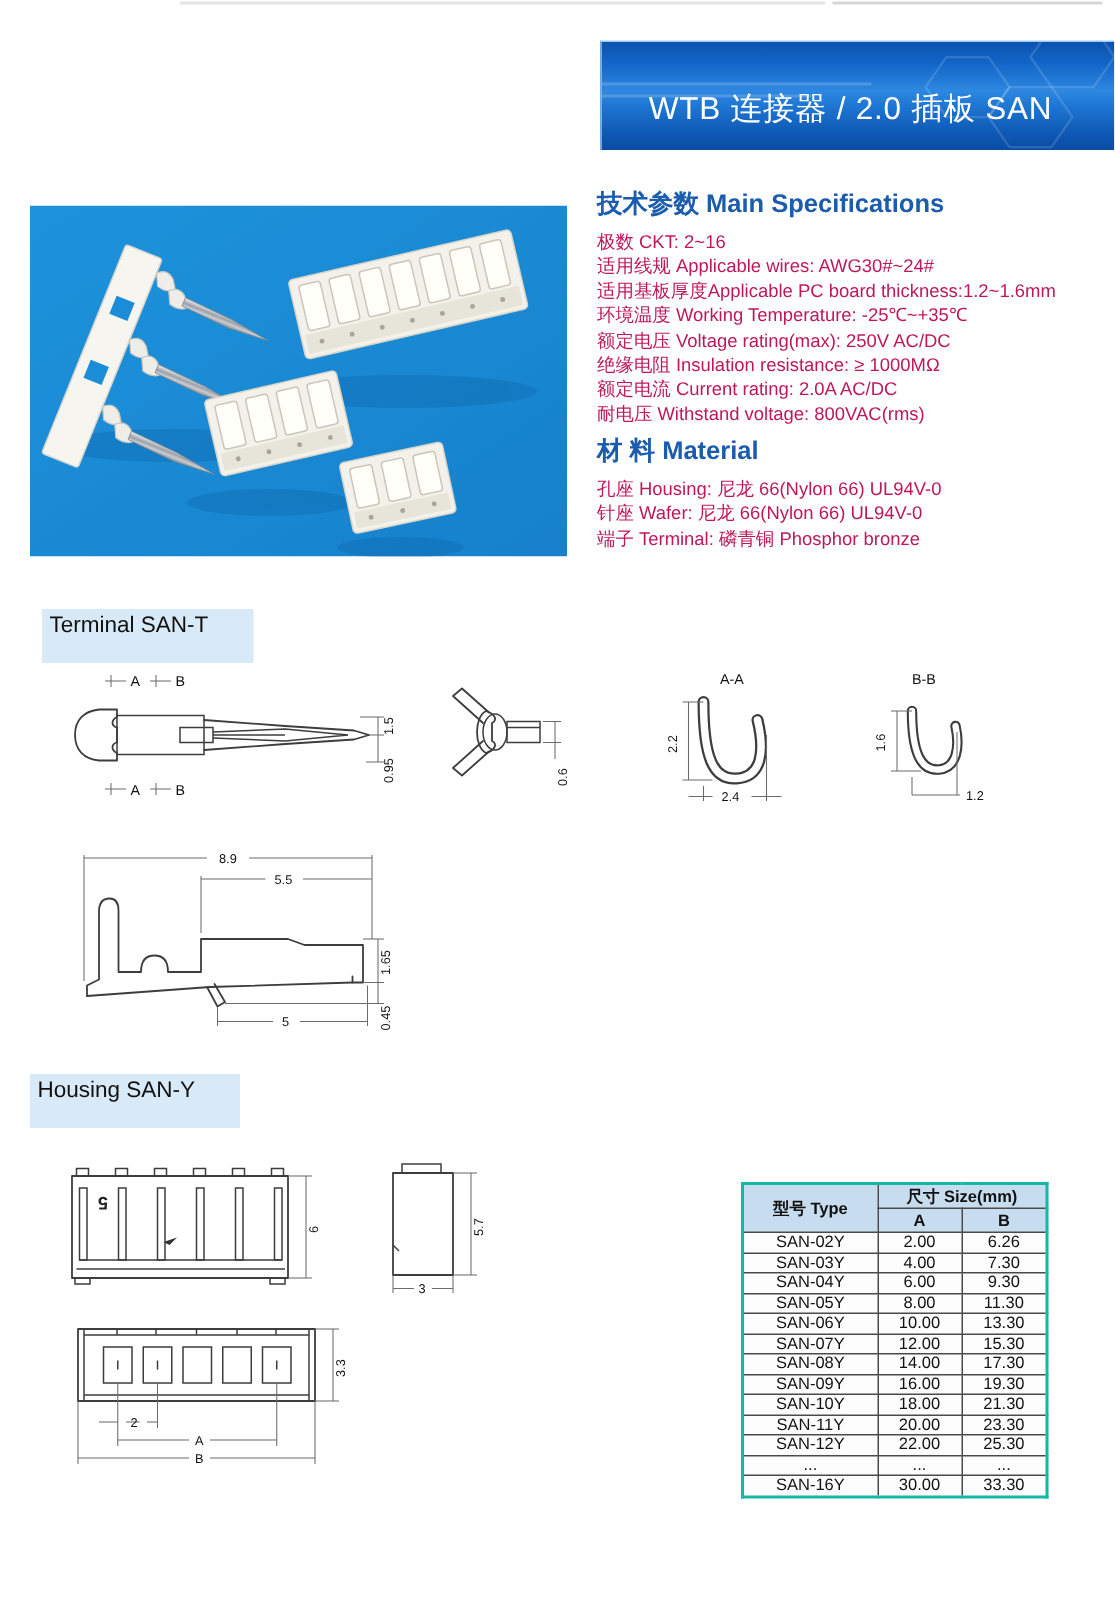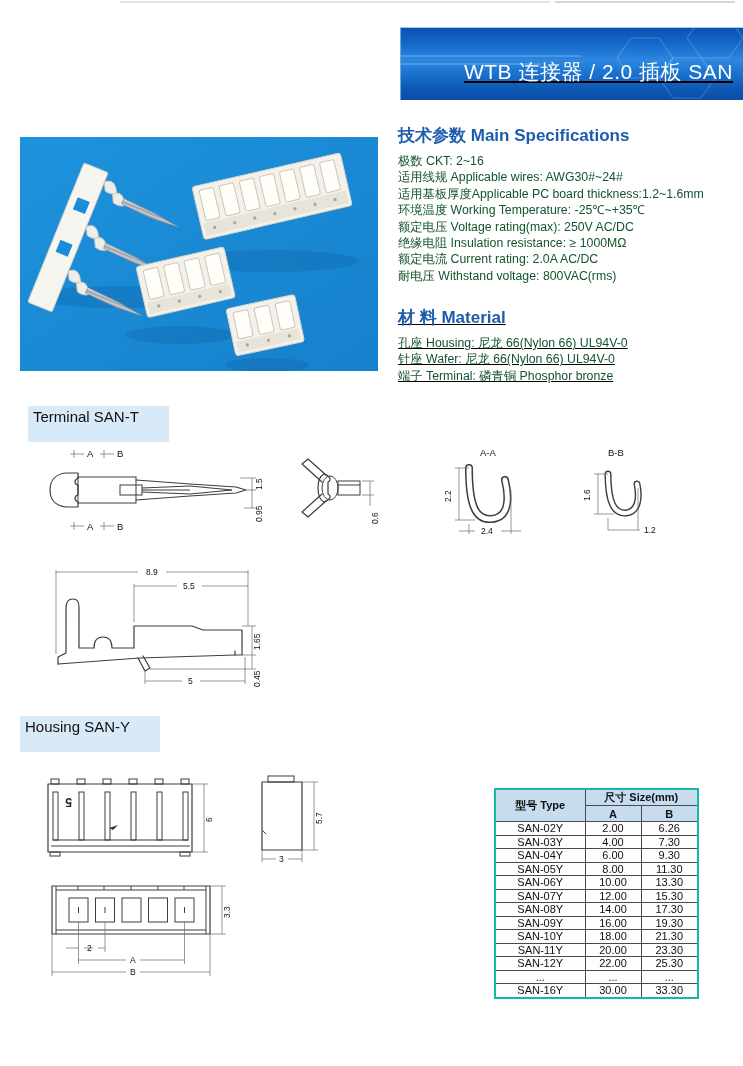--- a/index.html
+++ b/index.html
@@ -6,33 +6,33 @@
   .page { position:relative; width:743px; height:1066px; background:#fff;
           font-family:"Liberation Sans", sans-serif; overflow:hidden; }
 
   .top-line-1 { position:absolute; left:120px; top:1px; width:430px; height:2px; background:#e4e4e4; }
   .top-line-2 { position:absolute; left:555px; top:1px; width:180px; height:2px; background:#d6d6d6; }
 
   
   .banner { position:absolute; left:400px; top:27px; width:343px; height:73px; box-sizing:border-box;
             background:linear-gradient(180deg,#0b52b0 0%,#1266c8 20%,#2e87e0 45%,#1f78d4 58%,#0d58b4 85%,#0a4ca6 100%);
             border-top:1px solid #9ecbf0; border-left:1px solid #6ea9dd;
-            display:flex; align-items:center; justify-content:flex-end;text-decoration:underline; }
+            display:flex; align-items:center; justify-content:center; }
   .banner svg.deco { position:absolute; left:0; top:0; }
   .banner-title { position:relative; color:#ffffff; font-size:21px; letter-spacing:0.5px;
                   padding:16px 10px 0 0; white-space:nowrap; }
 
   
   .photo { position:absolute; left:20px; top:137px; width:358px; height:234px; }
 
   
   .specs { position:absolute; left:398px; top:124px; width:346px; }
-  .material { position:absolute; left:398px; top:306px; width:346px;text-decoration:underline; }
+  .material { position:absolute; left:398px; top:289px; width:346px; }
   .spec-heading { color:#1b5cad; font-size:17px; font-weight:bold; margin:0 0 6px 0; }
-  .spec-line { font-size:12.3px; line-height:16.4px; color:#14532d; white-space:nowrap; }
+  .spec-line { font-size:12.3px; line-height:16.4px; color:#be185d; white-space:nowrap; }
 
   
   .sec-label { position:absolute; background:#d8e9f8; font-size:15px; color:#111;
                padding:2px 30px 17px 5px; }
   .lbl-terminal { left:28px; top:406px; }
   .lbl-housing  { left:20px; top:716px; }
 
   
   .draw { position:absolute; }
   .d-tside   { left:40px;  top:444px; }

